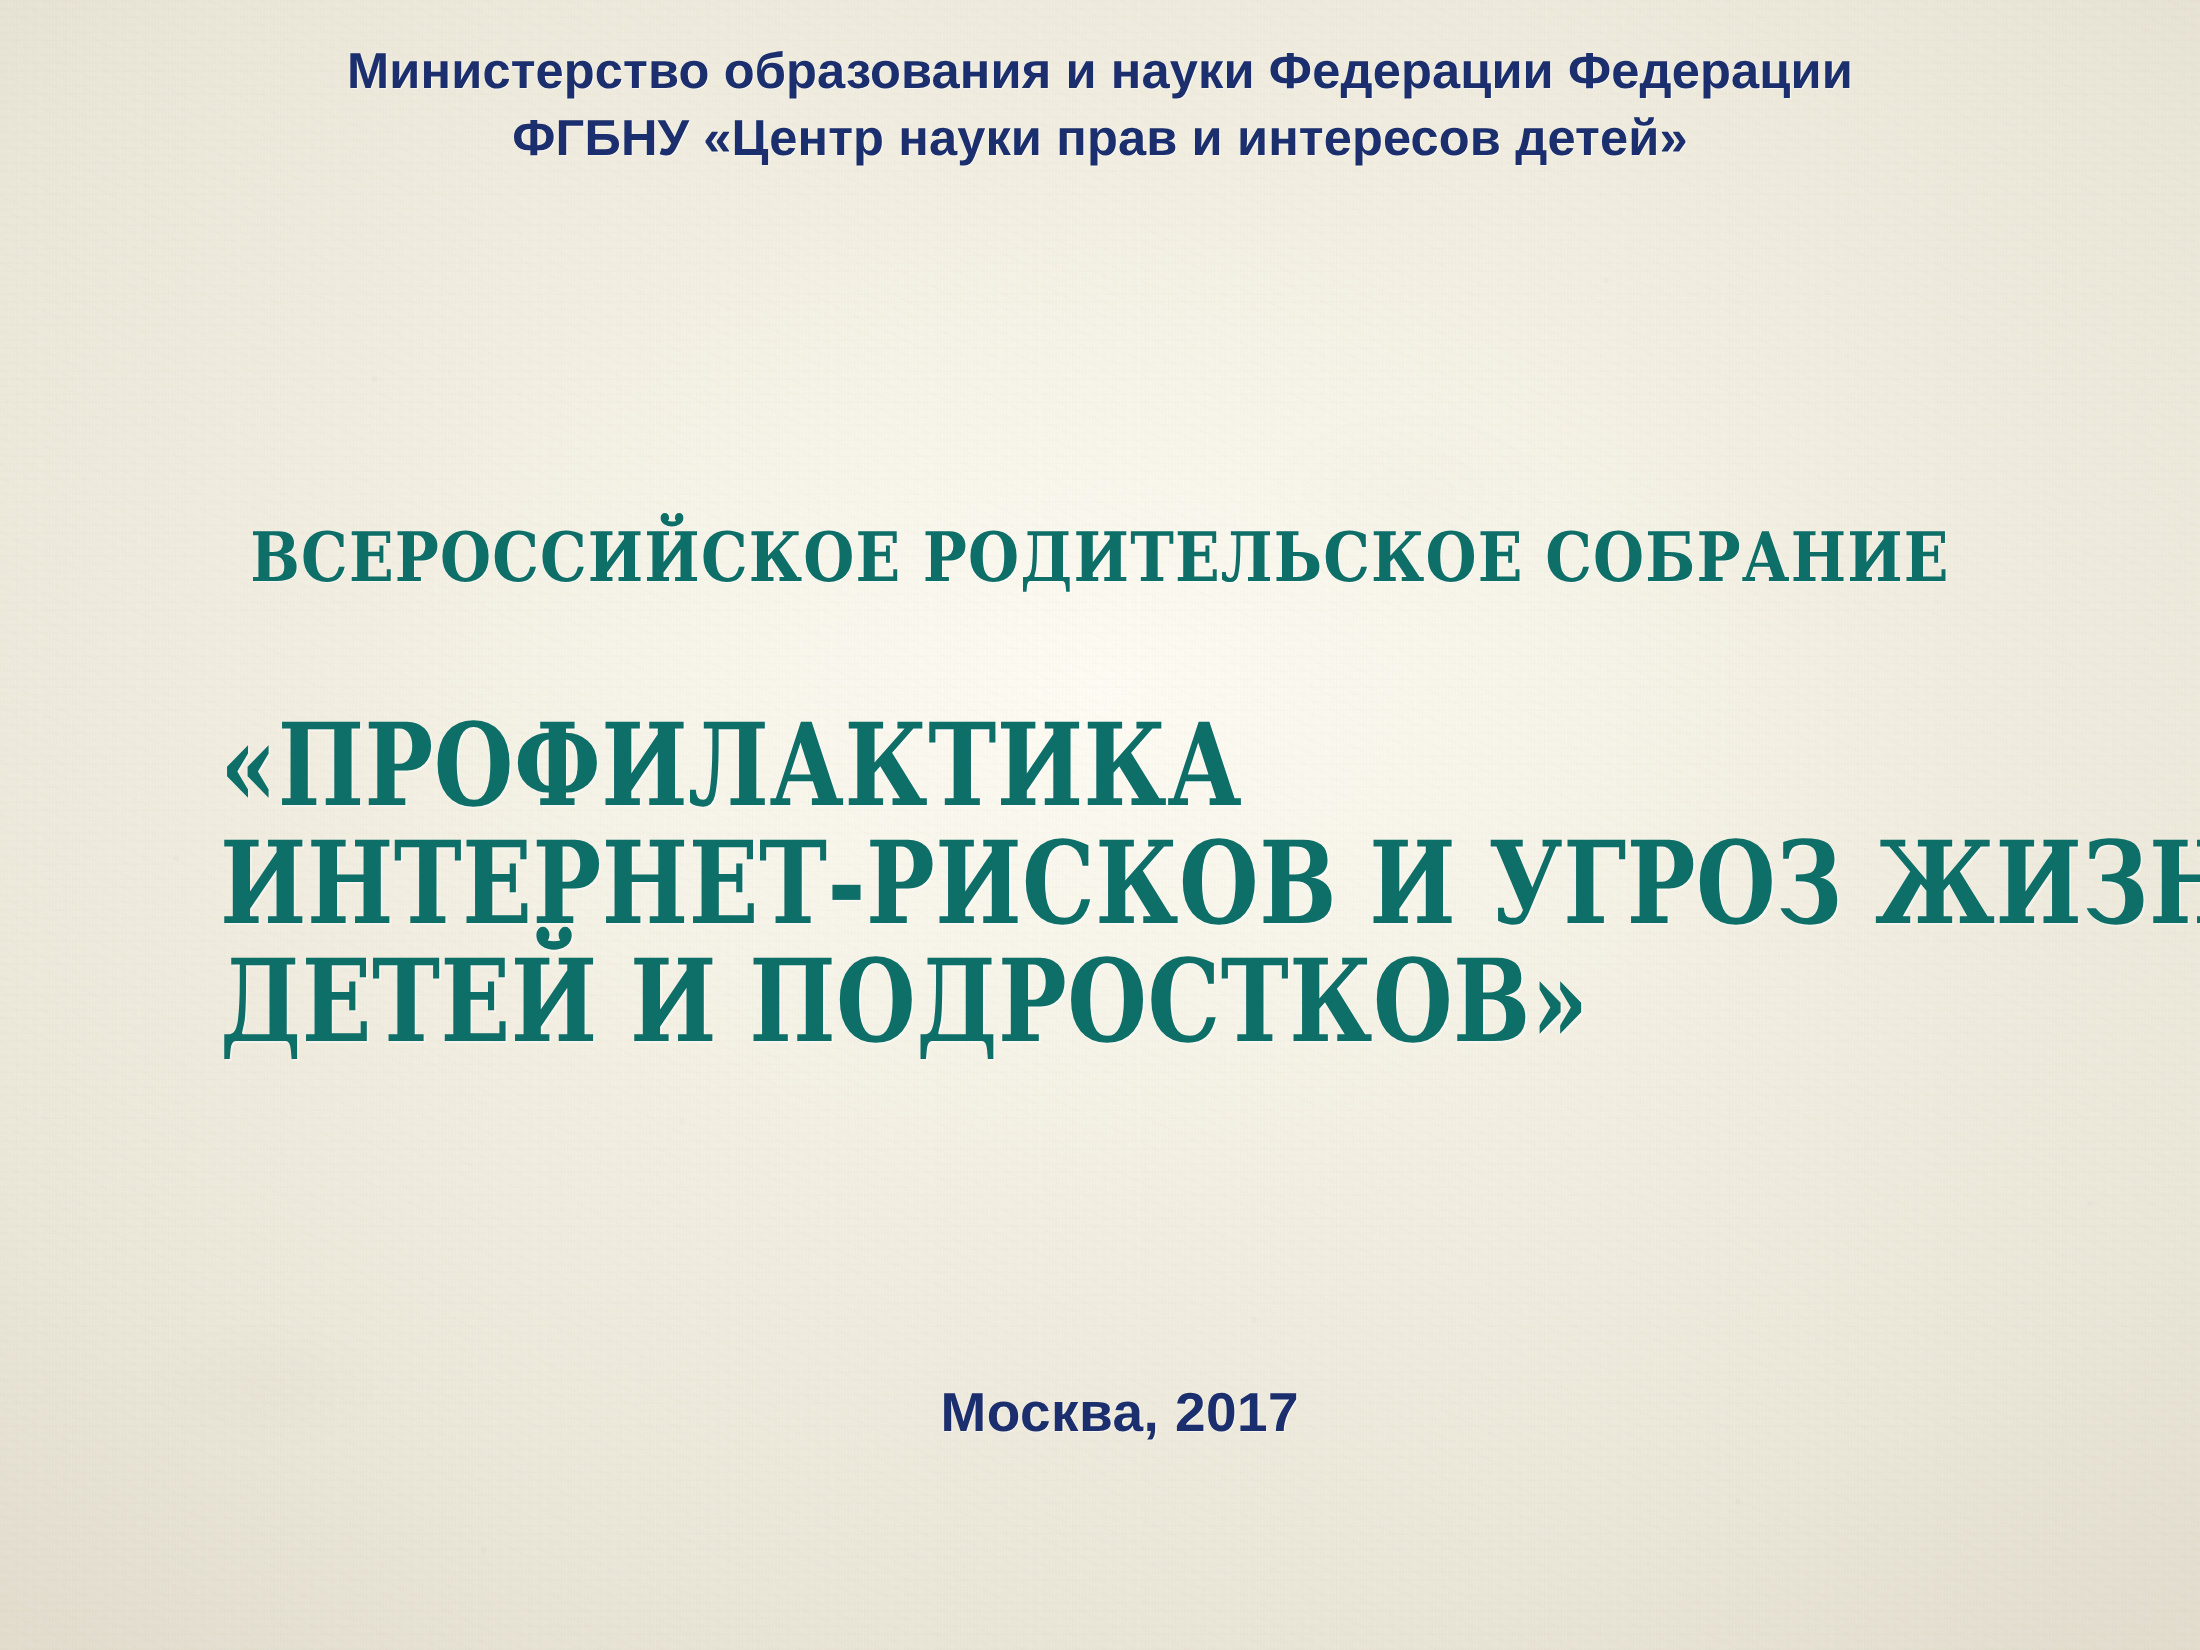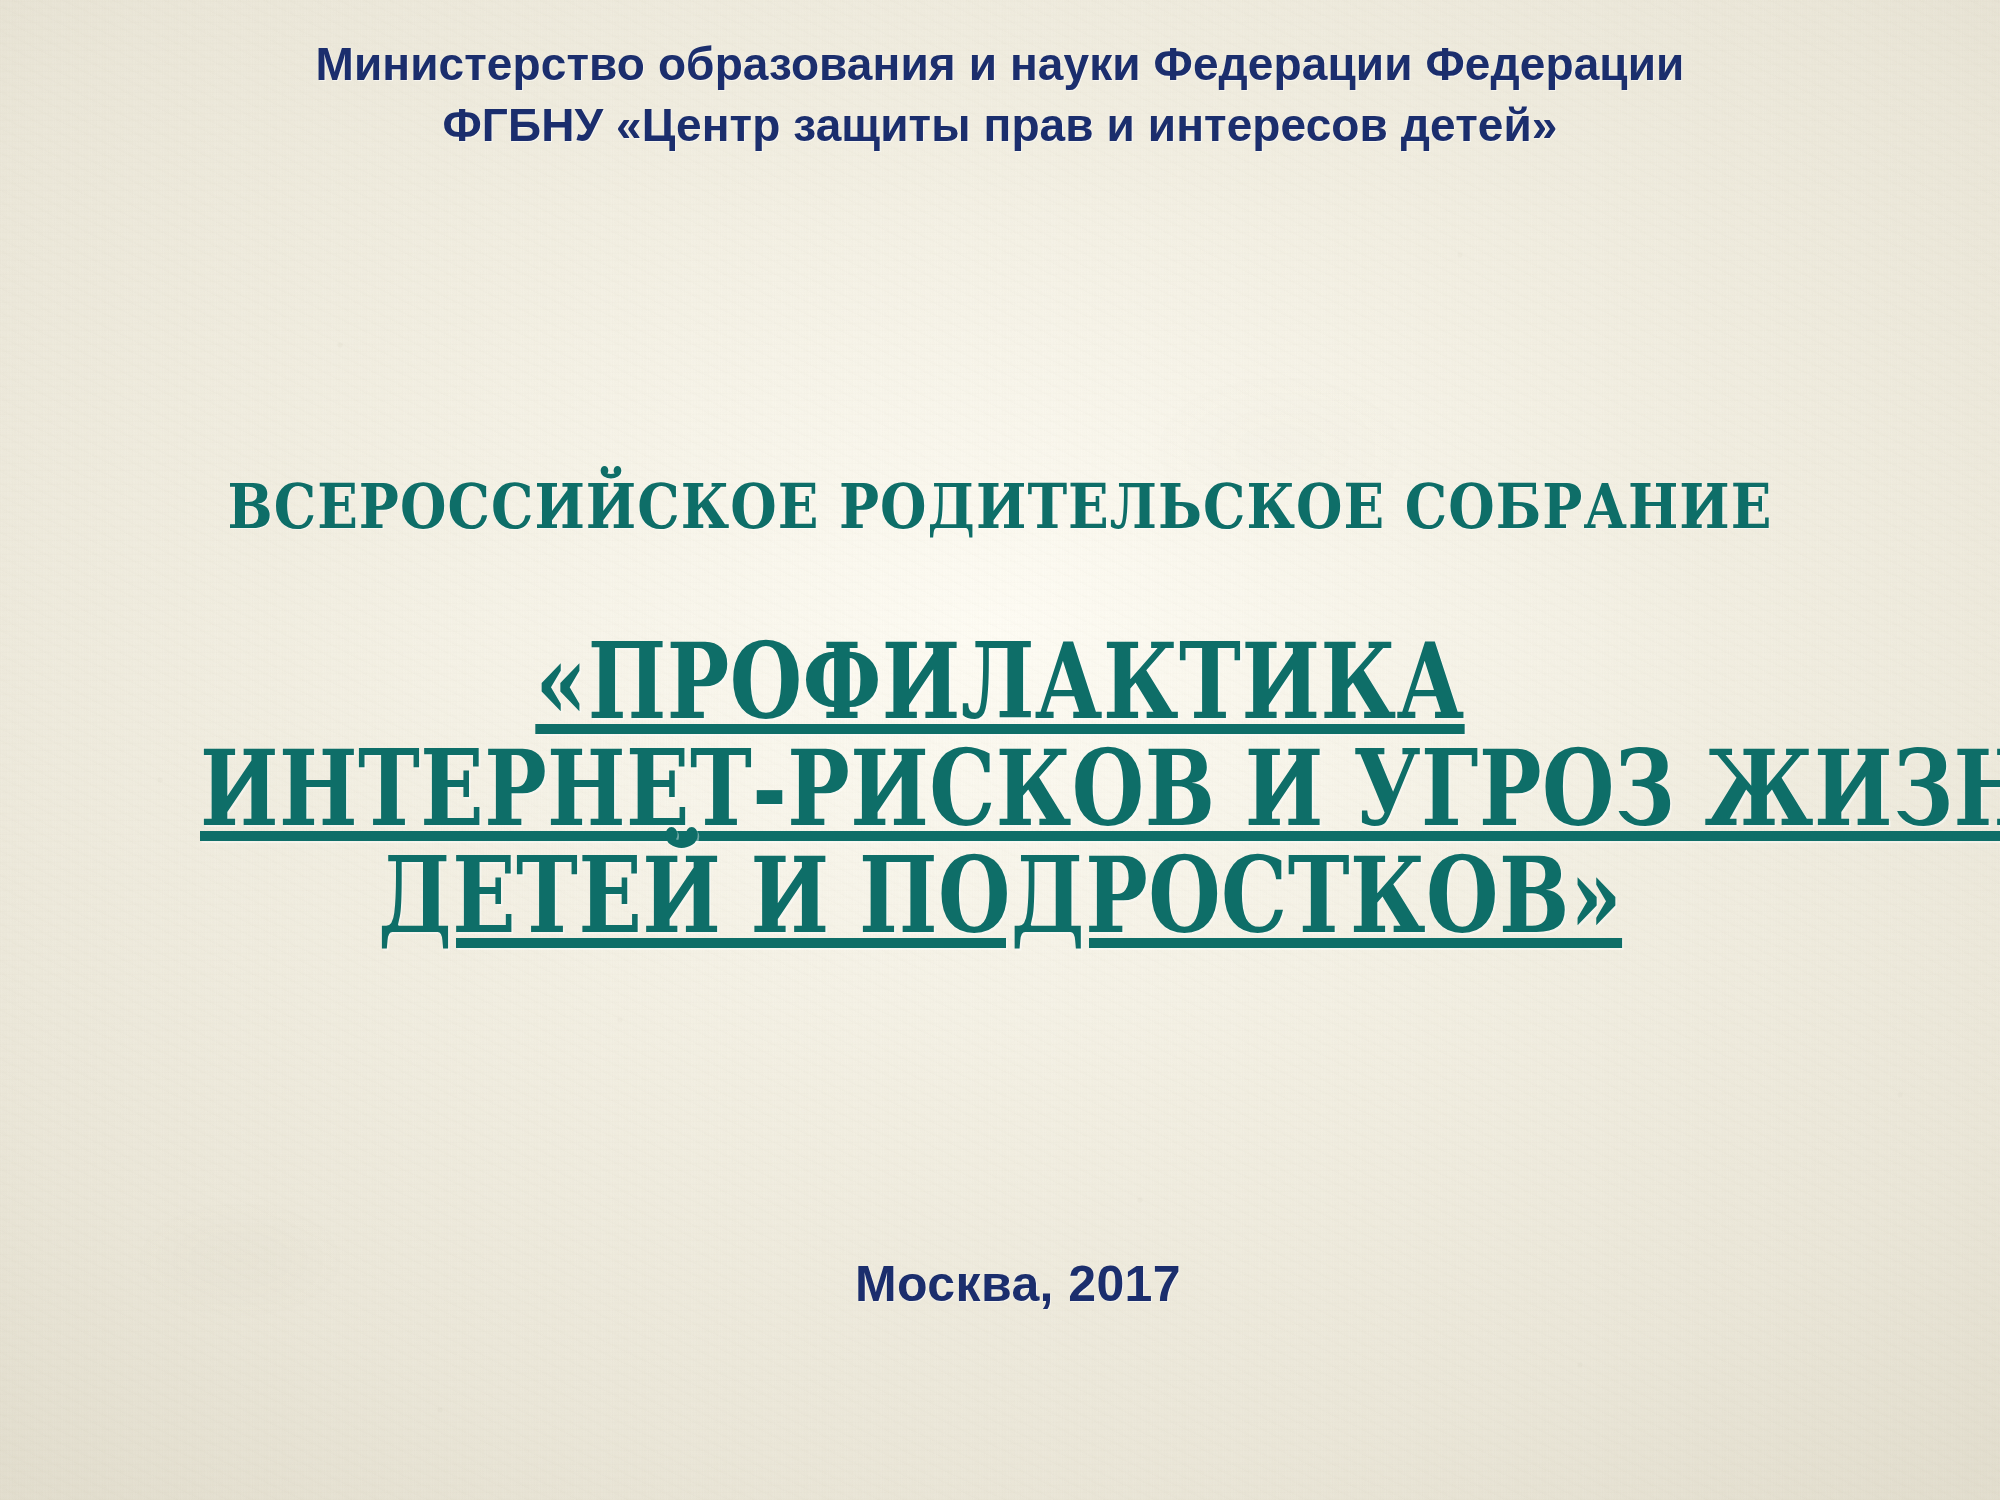--- a/index.html
+++ b/index.html
@@ -113,31 +113,30 @@
     letter-spacing: 1.2px;
     transform: scaleX(0.86);
     transform-origin: center;
     white-space: nowrap;
     text-shadow: 1px 1px 0 rgba(255,255,255,0.45);
   }
 
   
   .main-title {
     position: absolute;
-    top: 628px;
+    top: 642px;
     left: 0;
     right: 0;
-    text-align: center;
+    text-align: left;
     color: #0e6e68;
     font-family: "DejaVu Serif", serif;
     font-weight: bold;
     font-size: 104px;
     line-height: 1.03;
     letter-spacing: 0.5px;
-    text-decoration: underline;
   }
   .main-title .title-line {
     display: block;
     white-space: nowrap;
     transform: scaleX(0.80);
     transform-origin: center;
     text-shadow: 2px 2px 0 rgba(255,255,255,0.40);
   }
 
   
@@ -160,21 +159,21 @@
 
 <div class="slide">
 
   <div class="paper-texture"></div>
   <div class="paper-speckle"></div>
 
   <div class="content">
 
     <div class="org-header">
       <span class="org-line">Министерство образования и науки Федерации Федерации</span>
-      <span class="org-line">ФГБНУ «Центр защиты прав и интересов детей»</span>
+      <span class="org-line">ФГБНУ «Центр науки прав и интересов детей»</span>
     </div>
 
     <div class="event-name">ВСЕРОССИЙСКОЕ РОДИТЕЛЬСКОЕ СОБРАНИЕ</div>
 
     <div class="main-title">
       <span class="title-line">«ПРОФИЛАКТИКА</span>
       <span class="title-line">ИНТЕРНЕТ-РИСКОВ И УГРОЗ ЖИЗНИ</span>
       <span class="title-line">ДЕТЕЙ И ПОДРОСТКОВ»</span>
     </div>
 

